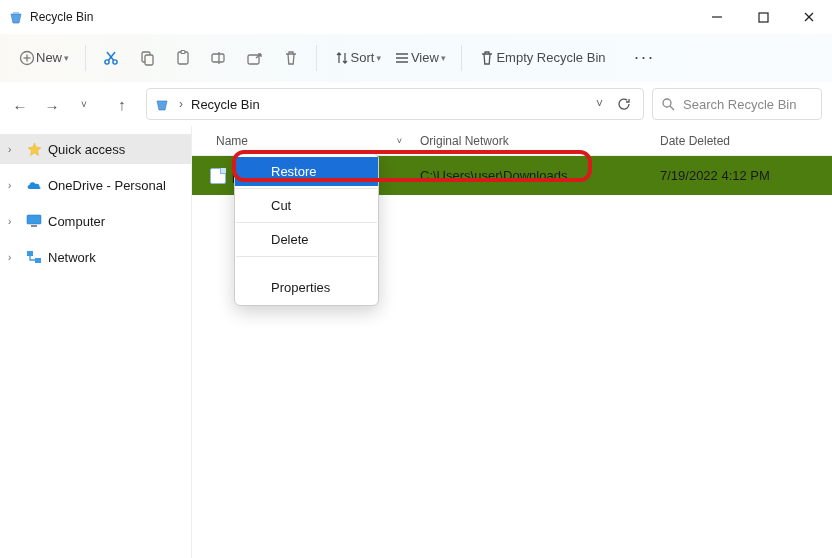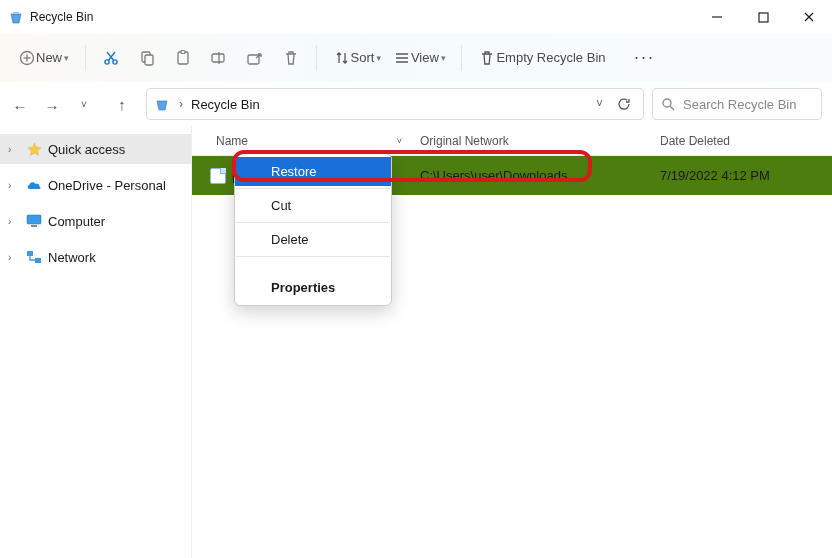--- a/index.html
+++ b/index.html
@@ -39,25 +39,25 @@
   .tree-item + .tree-item { margin-top:6px;}
   
   .content { flex:1; position:relative; }
   .cols { display:grid; grid-template-columns: 220px 240px 1fr; height:30px; align-items:center; border-bottom:1px solid #eee; color:#555; font-size:12px; }
   .cols > div { padding-left:8px; display:flex; align-items:center; gap:6px;}
   .rowsel { display:grid; grid-template-columns: 220px 240px 1fr; height:39px; align-items:center; background:#4d7c0f; font-size:13px; }
   .rowsel > div { padding-left:8px; display:flex; align-items:center; gap:6px;}
   .fileicon { width:16px; height:16px; background:#fff; border:1px solid #8bb8e8; border-radius:2px; position:relative;}
   .fileicon:after{ content:""; position:absolute; top:-1px; right:-1px; width:5px; height:5px; background:#cfe7fb; border-left:1px solid #8bb8e8; border-bottom:1px solid #8bb8e8;}
   
-  .ctxmenu { position:absolute; top:27px; left:42px; width:158px; background:#fff; border:1px solid #ccc; border-radius:6px; box-shadow:0 6px 18px rgba(0,0,0,0.18); padding:3px 0; z-index:10;}
+  .ctxmenu { position:absolute; top:27px; left:42px; width:145px; background:#fff; border:1px solid #ccc; border-radius:6px; box-shadow:0 6px 18px rgba(0,0,0,0.18); padding:3px 0; z-index:10;}
   .ctx-item { height:29px; display:flex; align-items:center; padding-left:36px; font-size:13px; }
   .ctx-item.hov { background:#1a6fd8; color:#fff;}
   .ctx-sep { height:1px; background:#e6e6e6; margin:2px 1px;}
-  .ctx-item.bold { font-weight:700;margin-top:16px;}
+  .ctx-item.bold { font-weight:400;margin-top:16px;}
   
   .highlight-ring { position:absolute; top:24px; left:40px; width:360px; height:32px; border:4px solid #d91a1a; border-radius:12px; pointer-events:none; z-index:11;}
   
   svg { display:block; }
 </style>
 </head>
 <body>
 
 <div class="titlebar">
   <span class="appicon">

